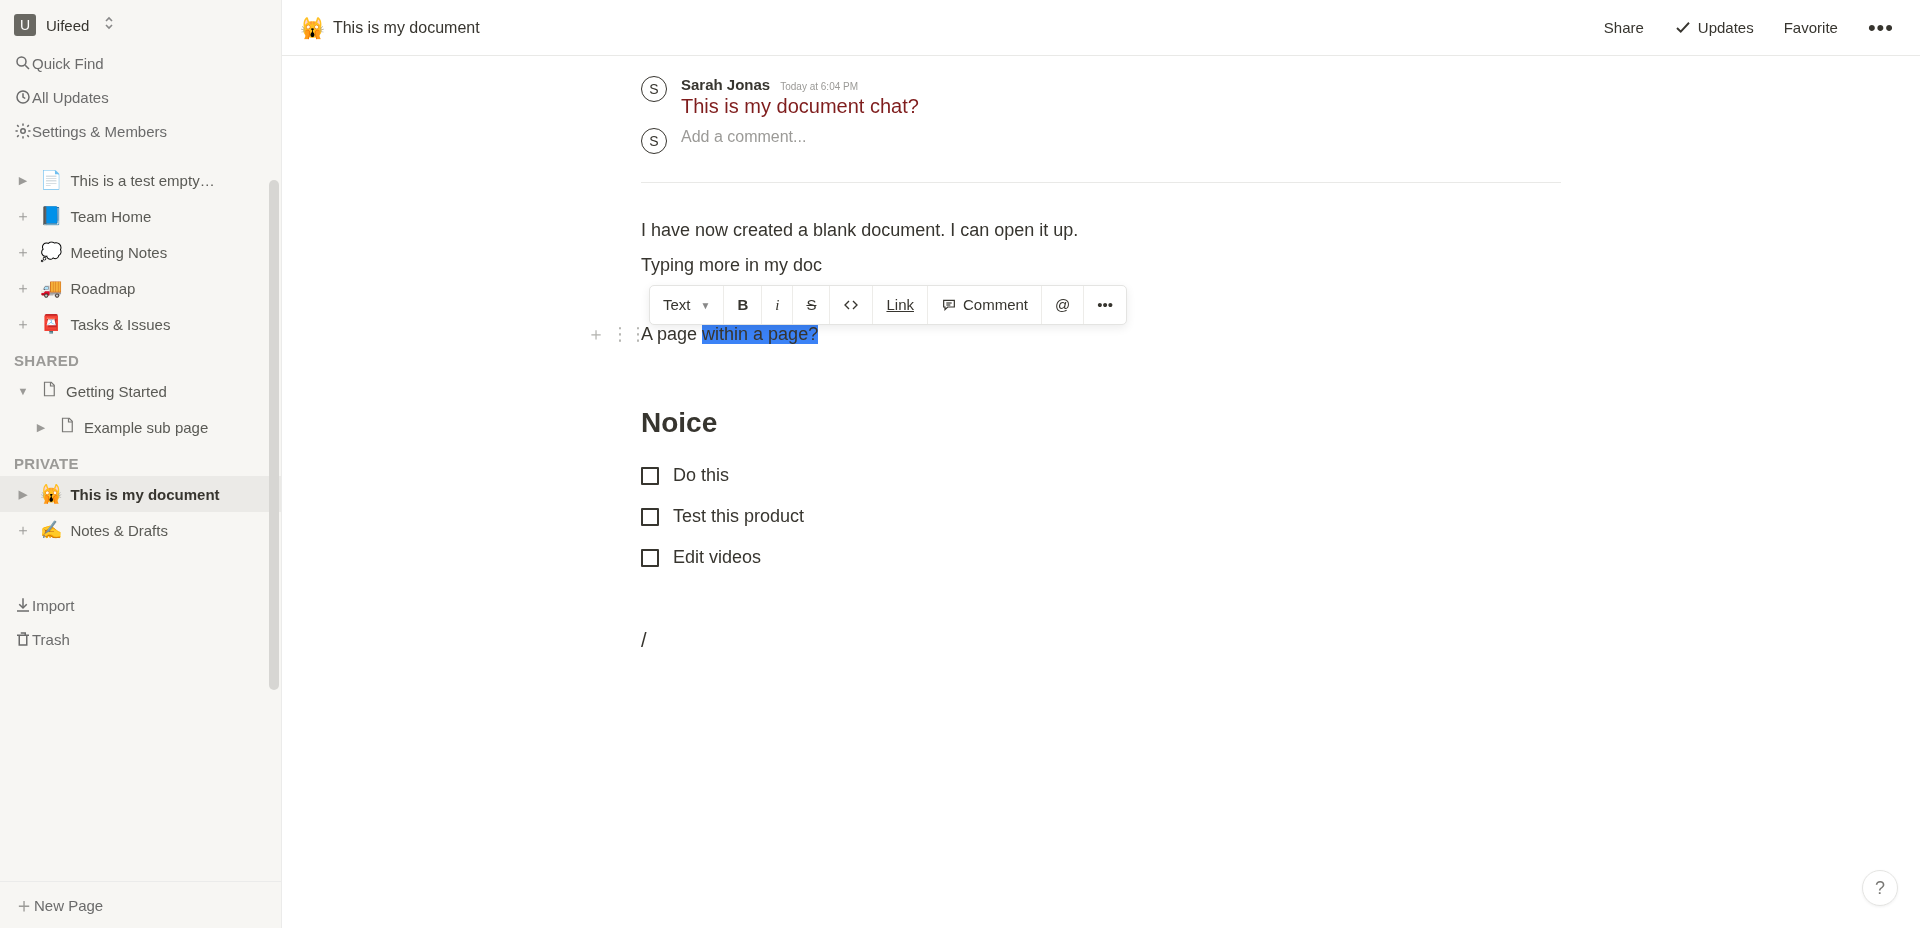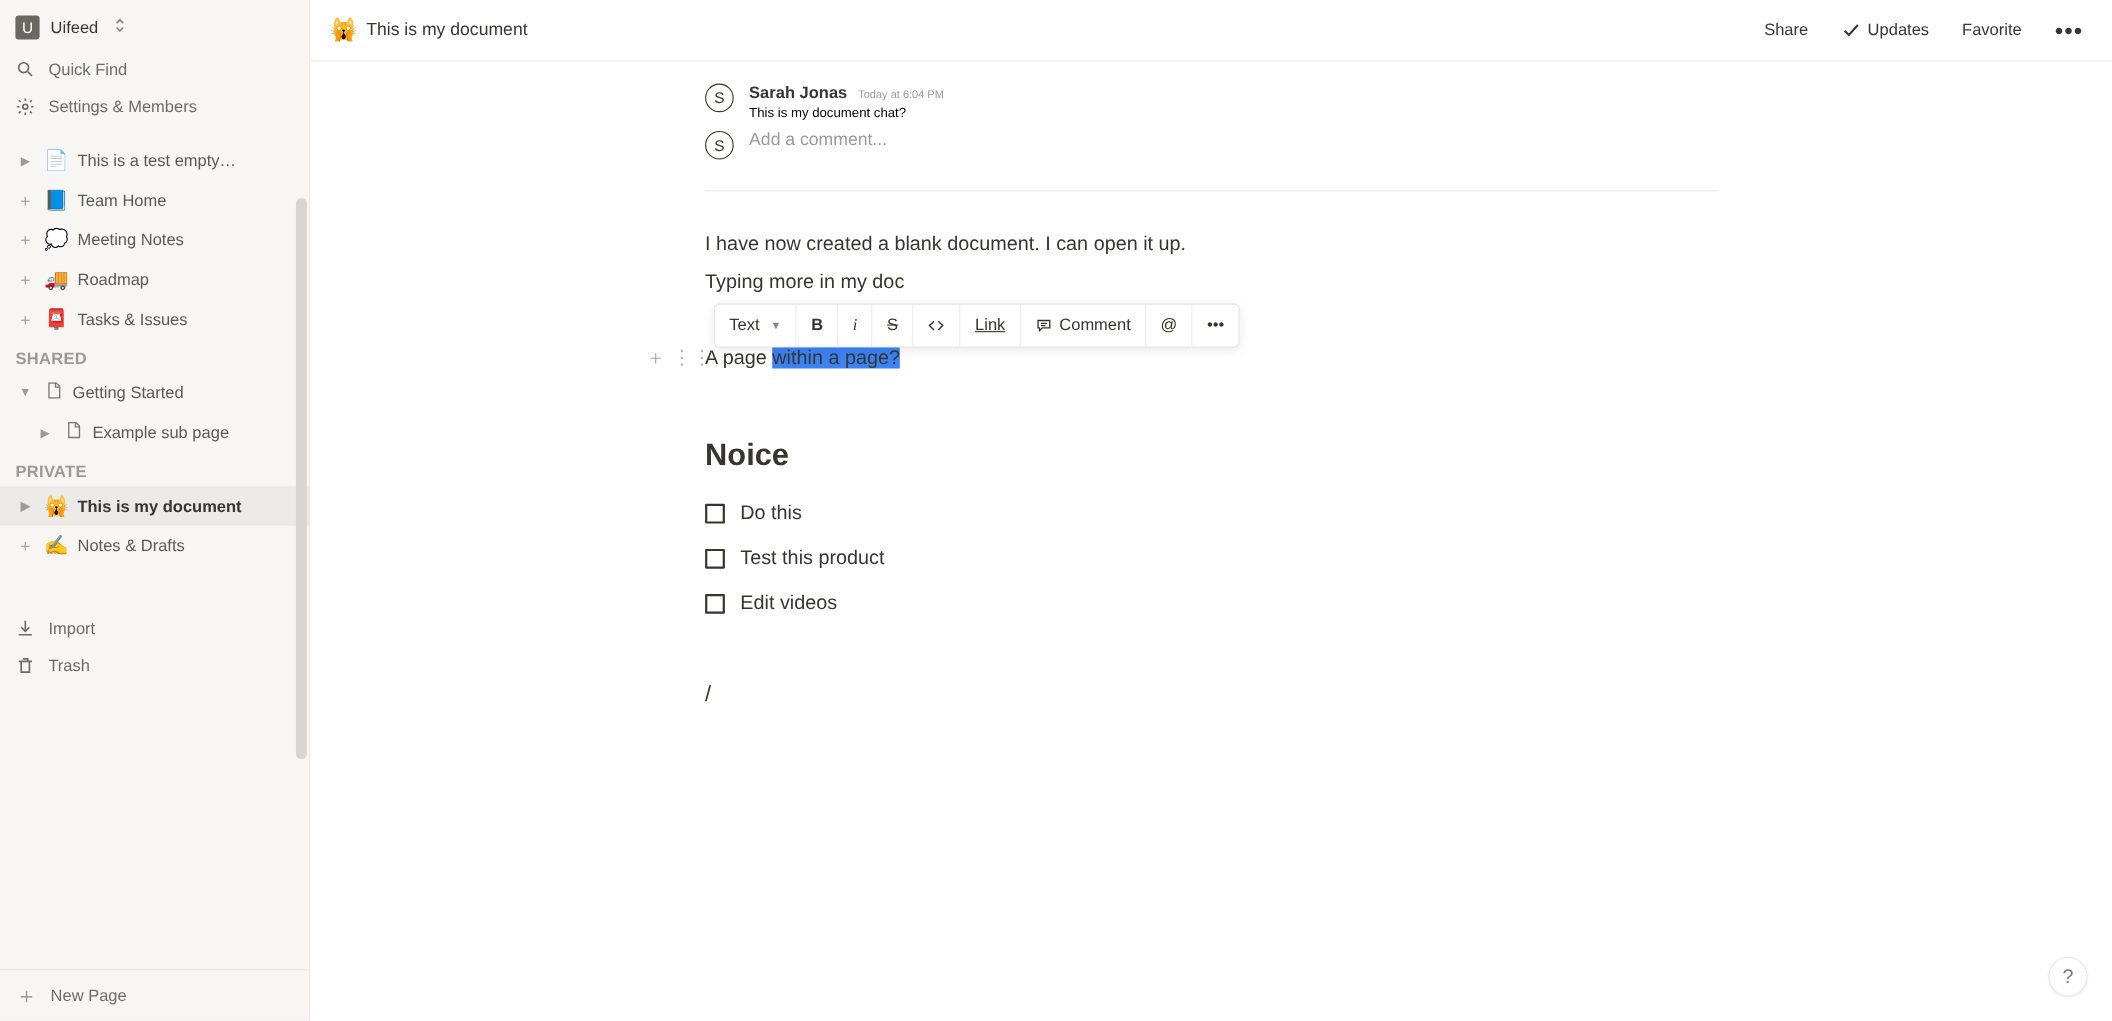--- a/index.html
+++ b/index.html
@@ -42,21 +42,20 @@
     color: #fff;
     font-size: 14px;
     font-weight: 500;
     display: flex; align-items: center; justify-content: center;
     border-radius: 3px;
   }
   .workspace-name { font-weight: 500; font-size: 15px; }
   .sort-icon { color: #888; margin-left: 4px; }
   .sidebar-util {
     display: flex; align-items: center;
-    gap: 12px;
     padding: 4px 14px;
     height: 34px;
     color: #6b6b6b;
     cursor: pointer;
     font-size: 15px;
   }
   .sidebar-util svg, .sidebar-util .ico { width: 18px; height: 18px; }
   .nav-section { margin-top: 14px; }
   .nav-header {
     padding: 0 14px;
@@ -133,21 +132,21 @@
     border: 1.5px solid #37352f;
     display:flex; align-items:center; justify-content:center;
     font-size:14px; color:#37352f;
     flex-shrink:0;
     background:#fff;
   }
   .comment-body { flex:1; }
   .comment-head { display:flex; gap: 10px; align-items:baseline; }
   .comment-author { font-weight:600; font-size:15px; }
   .comment-time { color:#9b9a97; font-size:10px; }
-  .comment-text { font-size:12px; color:#000000; margin-top:2px; }
+  .comment-text { font-size:20px; color:#7f1d1d; margin-top:2px; }
   .comment-input {
     border:none; outline:none; width:100%;
     font-size:16px; color:#37352f; background:transparent;
   }
   .comment-input::placeholder { color:#9b9a97; }
   .doc-body { padding-top: 34px; font-size:18px; color:#37352f; line-height:1.5; }
   .doc-body p { margin-bottom: 8px; }
 
   .toolbar-anchor { position: relative; height: 0; }
   .floating-toolbar {
@@ -222,20 +221,27 @@
       </svg>
     </span>
   </div>
 
   <div class="sidebar-util">
     <svg viewBox="0 0 24 24" fill="none" stroke="#6b6b6b" stroke-width="2">
         <circle cx="10" cy="10" r="6"></circle>
         <line x1="15" y1="15" x2="20" y2="20"></line>
       </svg>
     <span>Quick Find</span>
+  </div>
+  <div class="sidebar-util">
+    <svg viewBox="0 0 24 24" fill="none" stroke="#6b6b6b" stroke-width="2">
+        <circle cx="12" cy="12" r="8"></circle>
+        <path d="M12 7v5l3 2"></path>
+      </svg>
+    <span>All Updates</span>
   </div>
   <div class="sidebar-util">
     <svg viewBox="0 0 24 24" fill="none" stroke="#6b6b6b" stroke-width="2">
         <circle cx="12" cy="12" r="3"></circle>
         <path d="M12 2v3M12 19v3M4.2 4.2l2.1 2.1M17.7 17.7l2.1 2.1M2 12h3M19 12h3M4.2 19.8l2.1-2.1M17.7 6.3l2.1-2.1"></path>
       </svg>
     <span>Settings &amp; Members</span>
   </div>
 
   <div class="nav-section">

